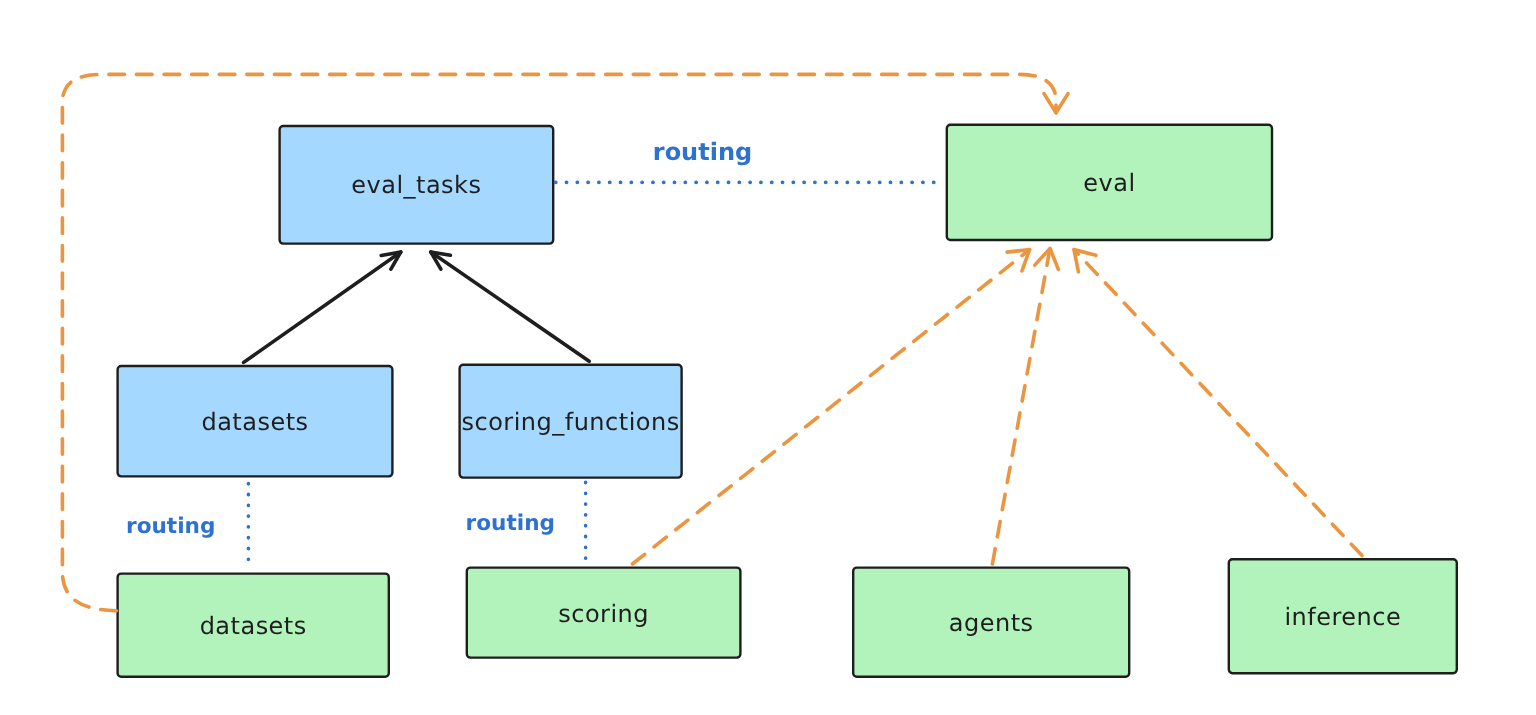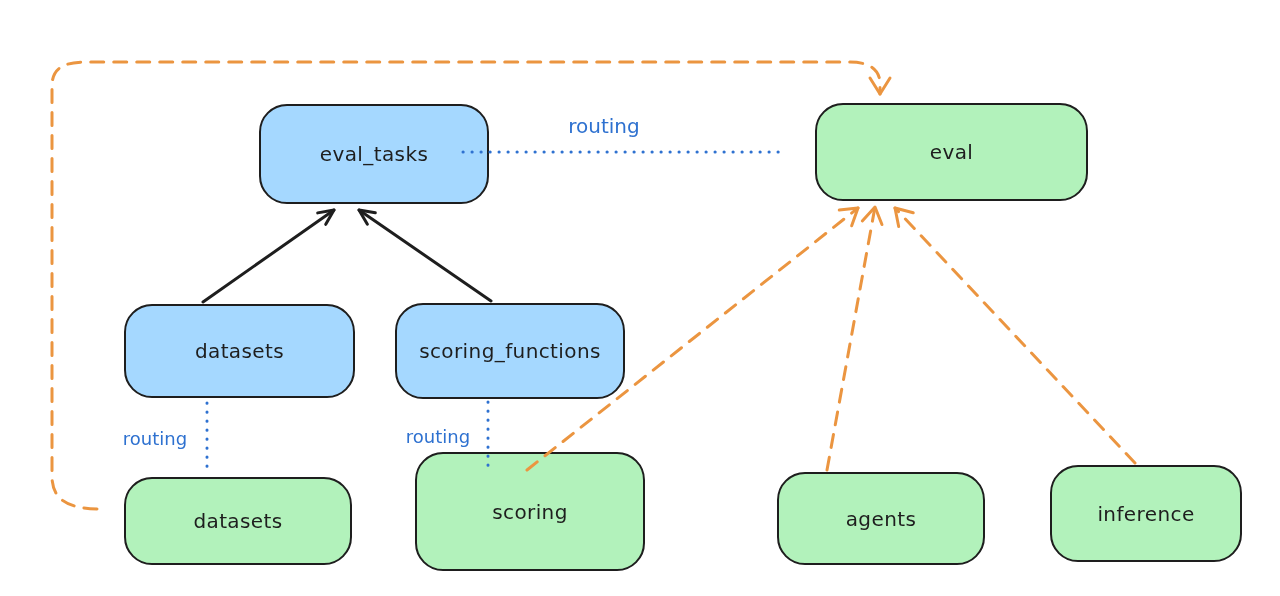--- a/index.html
+++ b/index.html
@@ -10,40 +10,38 @@
     --blue-line:#2e71d0;
     --bg:#ffffff;
   }
   *{margin:0;padding:0;box-sizing:border-box;}
   html,body{width:1280px;height:596px;overflow:hidden;background:var(--bg);
     font-family:"DejaVu Sans","Liberation Sans",sans-serif;}
   .canvas{position:relative;width:1280px;height:596px;background:var(--bg);}
   .node{
     position:absolute;
     border:2.6px solid var(--ink);
-    border-radius:28px;
+    border-radius:4px;
     display:flex;align-items:center;justify-content:center;
     color:var(--ink);
     font-size:20px;
     letter-spacing:.4px;
     z-index:1;
-    margin-left:27px;
   }
   .node.blue{background:var(--blue-fill);}
   .node.green{background:var(--green-fill);}
   .edges{position:absolute;left:0;top:0;width:1280px;height:596px;z-index:2;pointer-events:none;}
   .edge-black{stroke:var(--ink);stroke-width:3;fill:none;stroke-linecap:round;}
   .edge-orange{stroke:var(--orange);stroke-width:3;fill:none;stroke-linecap:round;stroke-dasharray:13 10;}
   .edge-blue-dotted{stroke:var(--blue-line);stroke-width:3;fill:none;stroke-linecap:round;stroke-dasharray:0.2 8.8;}
   .mk{fill:none;stroke-linecap:round;stroke-linejoin:round;}
   .edge-label{
     position:absolute;z-index:3;
     color:var(--blue-line);
-    font-weight:normal;
-    text-align:center;
+    font-weight:bold;
   }
   .edge-label.lg{font-size:20px;}
   .edge-label.sm{font-size:18px;}
 </style>
 </head>
 <body>
 
 <div class="canvas">
 
   <svg class="edges" width="1280" height="596" viewBox="0 0 1280 596">
@@ -74,33 +72,33 @@
   </div>
 
   <div class="node green" style="left:788px;top:103px;width:273px;height:98px">
     <span>eval</span>
   </div>
 
   <div class="node blue" style="left:97px;top:304px;width:231px;height:94px">
     <span>datasets</span>
   </div>
 
-  <div class="node blue" style="left:368px;top:303px;width:230px;height:96px">
+  <div class="node blue" style="left:382px;top:303px;width:187px;height:96px">
     <span>scoring_functions</span>
   </div>
 
   <div class="node green" style="left:97px;top:477px;width:228px;height:88px">
     <span>datasets</span>
   </div>
 
-  <div class="node green" style="left:388px;top:452px;width:230px;height:119px">
+  <div class="node green" style="left:388px;top:472px;width:230px;height:77px">
     <span>scoring</span>
   </div>
 
-  <div class="node green" style="left:750px;top:472px;width:208px;height:93px">
+  <div class="node green" style="left:710px;top:472px;width:232px;height:93px">
     <span>agents</span>
   </div>
 
   <div class="node green" style="left:1023px;top:465px;width:192px;height:97px">
     <span>inference</span>
   </div>
 
   <div class="edge-label lg" style="left:544px;top:114px;width:120px">routing</div>
 
   <div class="edge-label sm" style="left:105px;top:428px;width:100px">routing</div>

